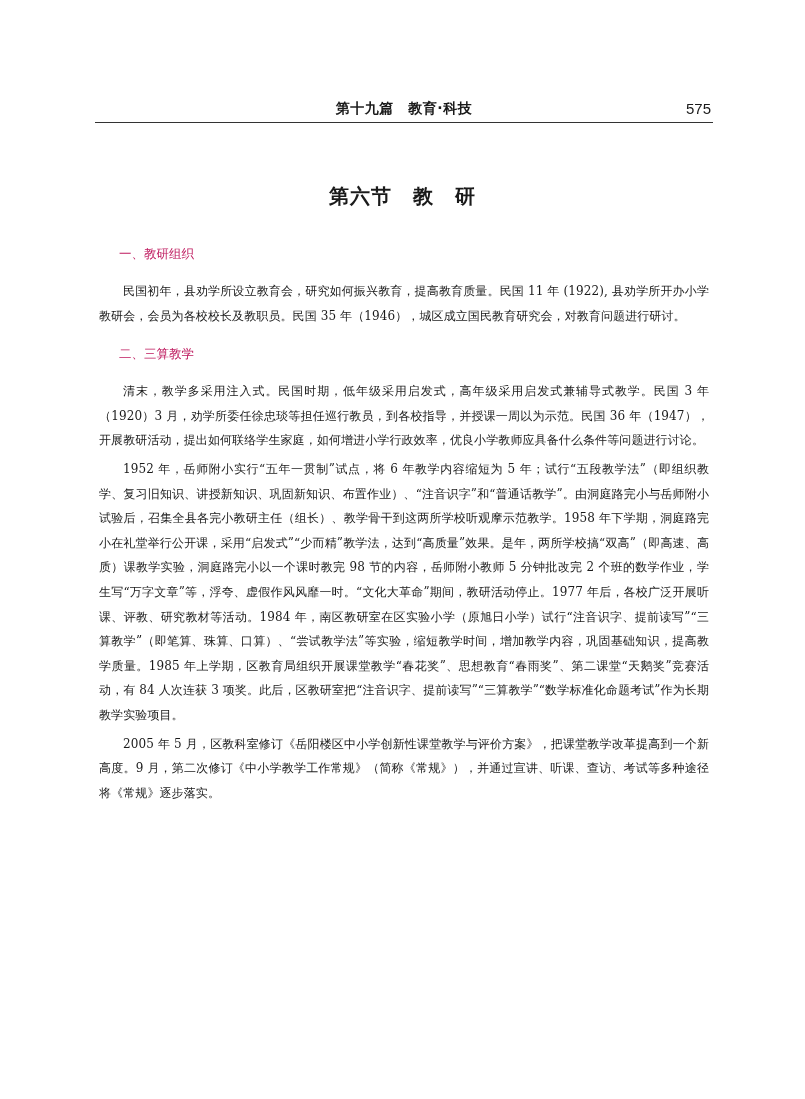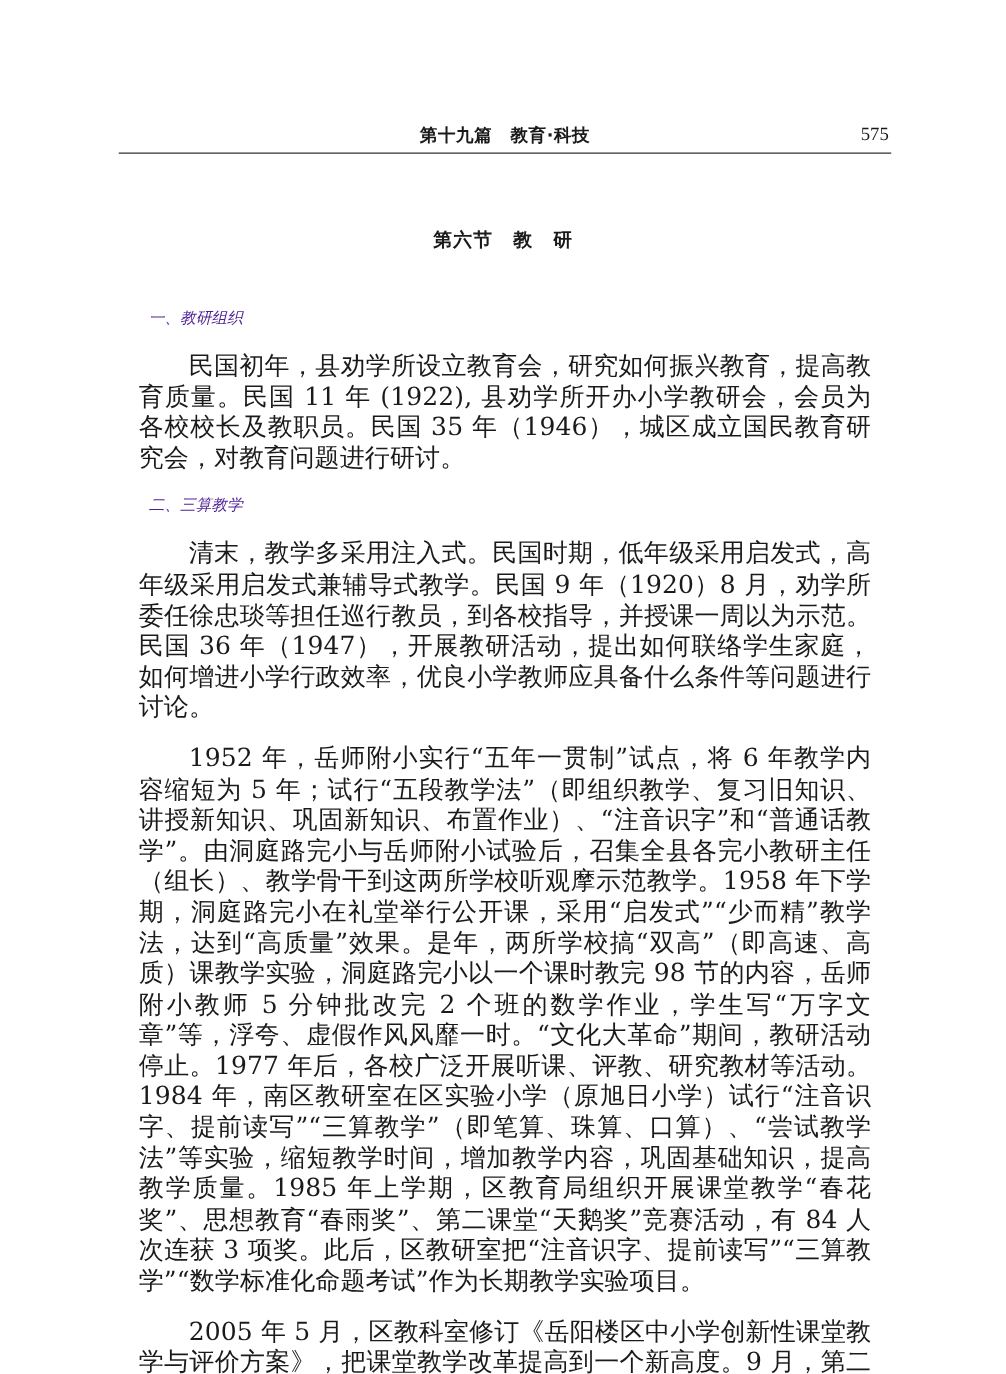--- a/index.html
+++ b/index.html
@@ -31,54 +31,53 @@
       text-align: center;
       font-family: "DejaVu Sans", "Liberation Sans", sans-serif;
       font-weight: bold;
       font-size: 14px;
       letter-spacing: 0.5px;
     }
     .page-number {
       position: absolute;
       right: 2px;
       top: 4px;
-      font-family: Liberation Serif, serif;
+      font-family: Liberation Sans, sans-serif;
       font-size: 15px;
     }
     .section-title {
       position: absolute;
       left: 0;
       width: 805px;
       top: 183px;
       text-align: center;
       font-family: "DejaVu Sans", "Liberation Sans", sans-serif;
       font-weight: bold;
-      font-size: 15px;
+      font-size: 20px;
       letter-spacing: 1px;
       white-space: pre;
     }
     .content {
       position: absolute;
       left: 95px;
       top: 244px;
       width: 618px;
     }
     .subhead {
       font-size: 12.5px;
-      font-style: italic;
       margin: 0 0 15px 24px;
       line-height: 20px;
-      color: #4c1d95;
+      color: #be185d;
     }
     .para {
-      font-size: 20px;
+      font-size: 12px;
       line-height: 24.6px;
       text-indent: 2em;
       text-align: justify;
-      margin: 16px;
+      margin: 4px;
       letter-spacing: 0.1px;
     }
     .section-block { margin-bottom: 16px; }
   </style>
 </head>
 <body>
 
 <div class="page-header">
   <div class="running-head">第十九篇　教育·科技</div>
   <div class="page-number">575</div>
@@ -86,17 +85,17 @@
 
 <div class="section-title">第六节　教　研</div>
 
 <div class="content">
   <div class="section-block">
     <div class="subhead">一、教研组织</div>
     <p class="para">民国初年，县劝学所设立教育会，研究如何振兴教育，提高教育质量。民国 11 年 (1922), 县劝学所开办小学教研会，会员为各校校长及教职员。民国 35 年（1946），城区成立国民教育研究会，对教育问题进行研讨。</p>
   </div>
   <div class="section-block">
     <div class="subhead">二、三算教学</div>
-    <p class="para">清末，教学多采用注入式。民国时期，低年级采用启发式，高年级采用启发式兼辅导式教学。民国 9 年（1920）8 月，劝学所委任徐忠琰等担任巡行教员，到各校指导，并授课一周以为示范。民国 36 年（1947），开展教研活动，提出如何联络学生家庭，如何增进小学行政效率，优良小学教师应具备什么条件等问题进行讨论。</p>
+    <p class="para">清末，教学多采用注入式。民国时期，低年级采用启发式，高年级采用启发式兼辅导式教学。民国 3 年（1920）3 月，劝学所委任徐忠琰等担任巡行教员，到各校指导，并授课一周以为示范。民国 36 年（1947），开展教研活动，提出如何联络学生家庭，如何增进小学行政效率，优良小学教师应具备什么条件等问题进行讨论。</p>
     <p class="para">1952 年，岳师附小实行“五年一贯制”试点，将 6 年教学内容缩短为 5 年；试行“五段教学法”（即组织教学、复习旧知识、讲授新知识、巩固新知识、布置作业）、“注音识字”和“普通话教学”。由洞庭路完小与岳师附小试验后，召集全县各完小教研主任（组长）、教学骨干到这两所学校听观摩示范教学。1958 年下学期，洞庭路完小在礼堂举行公开课，采用“启发式”“少而精”教学法，达到“高质量”效果。是年，两所学校搞“双高”（即高速、高质）课教学实验，洞庭路完小以一个课时教完 98 节的内容，岳师附小教师 5 分钟批改完 2 个班的数学作业，学生写“万字文章”等，浮夸、虚假作风风靡一时。“文化大革命”期间，教研活动停止。1977 年后，各校广泛开展听课、评教、研究教材等活动。1984 年，南区教研室在区实验小学（原旭日小学）试行“注音识字、提前读写”“三算教学”（即笔算、珠算、口算）、“尝试教学法”等实验，缩短教学时间，增加教学内容，巩固基础知识，提高教学质量。1985 年上学期，区教育局组织开展课堂教学“春花奖”、思想教育“春雨奖”、第二课堂“天鹅奖”竞赛活动，有 84 人次连获 3 项奖。此后，区教研室把“注音识字、提前读写”“三算教学”“数学标准化命题考试”作为长期教学实验项目。</p>
     <p class="para">2005 年 5 月，区教科室修订《岳阳楼区中小学创新性课堂教学与评价方案》，把课堂教学改革提高到一个新高度。9 月，第二次修订《中小学教学工作常规》（简称《常规》），并通过宣讲、听课、查访、考试等多种途径将《常规》逐步落实。</p>
   </div>
 </div>
 
 </body></html>

